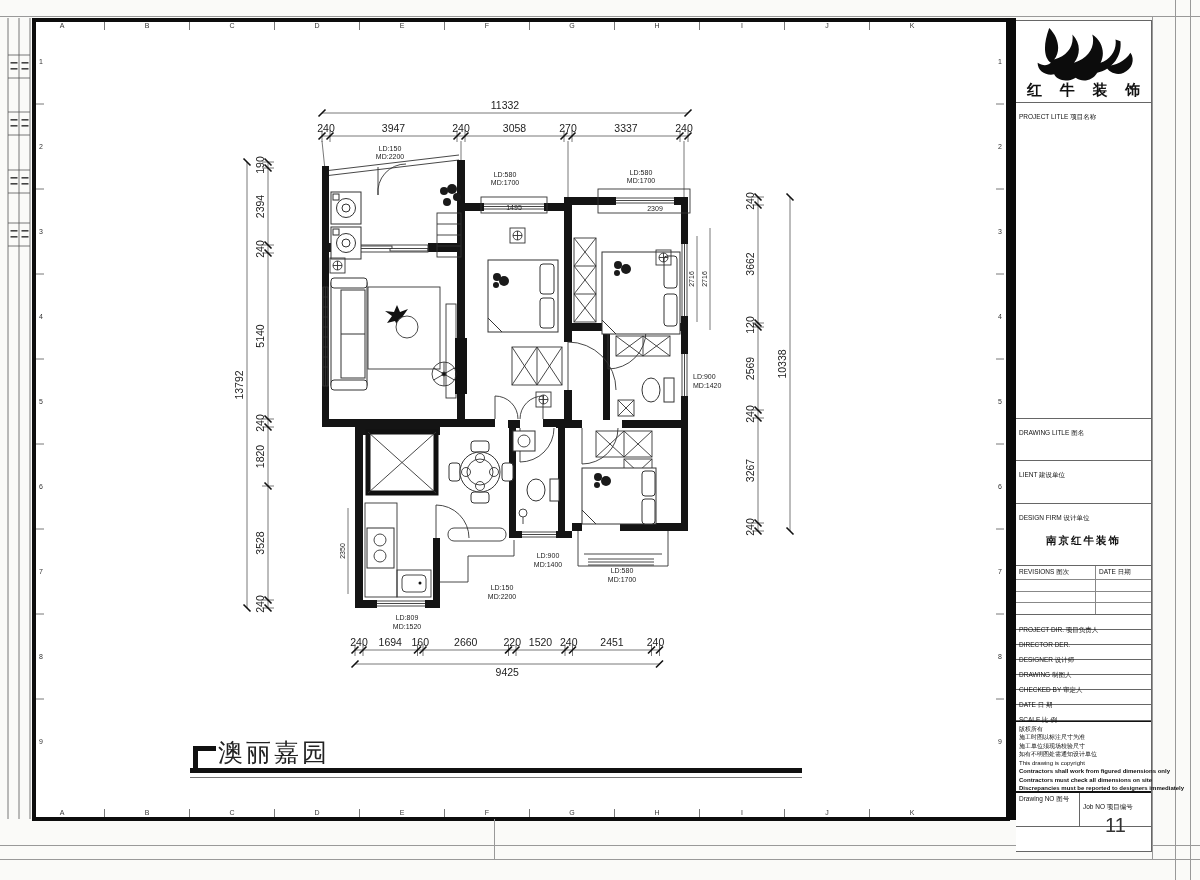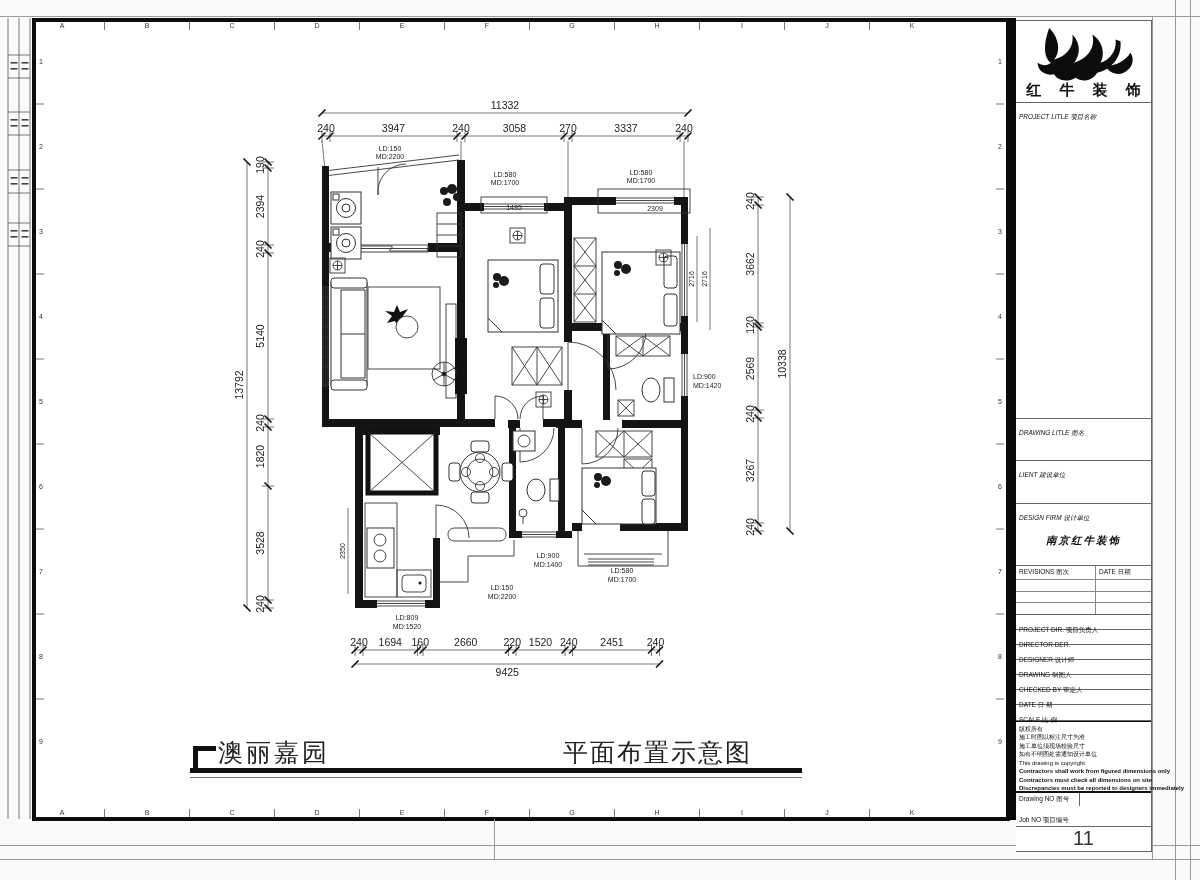--- a/index.html
+++ b/index.html
@@ -10,39 +10,39 @@
   .thin{stroke:#333;stroke-width:0.9;fill:none;}
   .furn{stroke:#333;stroke-width:1;fill:#fff;}
   .dimt{font-family:"Liberation Sans",sans-serif;font-size:10.5px;fill:#222;text-anchor:middle;}
   .lbl{font-family:"Liberation Sans",sans-serif;font-size:7px;fill:#222;text-anchor:middle;}
   .lbs{font-family:"Liberation Sans",sans-serif;font-size:7px;fill:#222;text-anchor:start;}
   .mark{font-family:"Liberation Sans",sans-serif;font-size:7px;fill:#333;text-anchor:middle;}
   
   .titleblock{position:absolute;left:1016px;top:20px;width:136px;height:832px;background:#fff;
     border:1px solid #666;border-left:none;display:flex;flex-direction:column;box-sizing:border-box;color:#111;}
   .tb-logo{height:82px;border-bottom:1px solid #666;display:flex;flex-direction:column;align-items:center;justify-content:flex-start;padding-top:2px;box-sizing:border-box;}
-  .tb-brand{font-family:Liberation Sans, sans-serif;font-weight:bold;font-size:15px;letter-spacing:7px;padding-left:7px;white-space:nowrap;}
-  .tb-sec{box-sizing:border-box;border-bottom:1px solid #666;padding:2px 3px;overflow:hidden;font-style:italic;}
+  .tb-brand{font-family:Liberation Serif, serif;font-weight:bold;font-size:15px;letter-spacing:7px;padding-left:7px;white-space:nowrap;}
+  .tb-sec{box-sizing:border-box;border-bottom:1px solid #666;padding:2px 3px;overflow:hidden;}
   .tb-lab{font-size:6.5px;color:#111;white-space:nowrap;}
   .tb-pt{height:316px;}
   .tb-dt{height:42px;}
   .tb-client{height:43px;}
   .tb-firm{height:62px;}
   .tb-firmval{text-align:center;font-size:10.5px;font-weight:bold;letter-spacing:2px;margin-top:10px;}
   .tb-rev{box-sizing:border-box;border-bottom:1px solid #666;}
   .tb-rev .tr{display:flex;height:10.5px;border-bottom:1px solid #888;}
   .tb-rev .tr:last-child{border-bottom:none;}
   .tb-rev .tr.h{height:13px;}
   .tb-rev .c1{width:80px;border-right:1px solid #888;padding:2px 3px 0;box-sizing:border-box;}
   .tb-rev .c2{flex:1;padding:2px 3px 0;box-sizing:border-box;}
   .tb-row{height:15px;box-sizing:border-box;border-bottom:1px solid #666;padding:3px 3px 0;}
   .tb-notes{height:72px;box-sizing:border-box;border-top:1px solid #111;border-bottom:2px solid #111;padding:3px 3px;}
   .tb-notes div{font-size:6px;line-height:1.42;white-space:nowrap;color:#111;}
   .tb-notes div.b{font-weight:bold;}
-  .tb-nums{height:34px;display:flex;box-sizing:border-box;border-bottom:1px solid #666;flex-direction:column;}
+  .tb-nums{height:34px;display:flex;box-sizing:border-box;border-bottom:1px solid #666;}
   .tb-nums .n1{width:64px;border-right:1px solid #666;padding:2px 3px;box-sizing:border-box;}
   .tb-nums .n2{flex:1;padding:2px 3px;box-sizing:border-box;position:relative;}
   .tb-bignum{font-family:"Liberation Sans",sans-serif;font-size:20px;color:#333;text-align:center;margin-top:1px;}
   .tb-pad{flex:1;}
   
   .footer-name{position:absolute;left:218px;top:736px;font-family:Liberation Mono, monospace;font-size:25px;color:#222;letter-spacing:3px;}
   .footer-title{position:absolute;left:563px;top:736px;font-family:"Liberation Serif",serif;font-size:25px;color:#222;letter-spacing:2px;}
   .f-bracket-v{position:absolute;left:193px;top:746px;width:5px;height:26px;background:#111;}
   .f-bracket-h{position:absolute;left:193px;top:746px;width:23px;height:5px;background:#111;}
   .f-line-thick{position:absolute;left:190px;top:768px;width:612px;height:5px;background:#111;}
@@ -650,21 +650,20 @@
   <div class="hline" style="left:0;top:859px;width:1200px;"></div>
   <div class="vline" style="left:494px;top:819px;height:40px;"></div>
   <div class="vline" style="left:1152px;top:16px;height:843px;"></div>
   <div class="vline" style="left:1175px;top:0;height:880px;"></div>
   <div class="vline" style="left:1190px;top:0;height:880px;"></div>
   <div class="blackbar"></div>
 
   <div class="f-bracket-v"></div>
   <div class="f-bracket-h"></div>
   <div class="footer-name">澳丽嘉园</div>
-  <div class="footer-title">平面布置示意图</div>
   <div class="f-line-thick"></div>
   <div class="f-line-thin"></div>
 
   <div class="titleblock">
     <div class="tb-logo">
       <svg width="120" height="58" viewBox="0 0 140 70">
         <path fill="#0c0c0c" d="M28 6 C40 18 42 34 34 44 C50 40 58 28 56 14 C66 24 66 38 58 48 C76 42 84 28 80 14 C92 22 96 36 90 48 C102 44 110 32 108 20 L114 22 C116 40 104 56 86 60 C80 70 68 72 60 66 C50 72 38 70 34 62 C24 64 14 58 14 48 C20 52 26 52 30 48 C22 42 20 28 28 6 Z"></path>
         <path fill="#0c0c0c" d="M96 52 C108 52 120 46 126 36 C132 44 128 56 118 60 C110 64 100 60 96 52 Z"></path>
       </svg>
       <div class="tb-brand">红 牛 装 饰</div>

